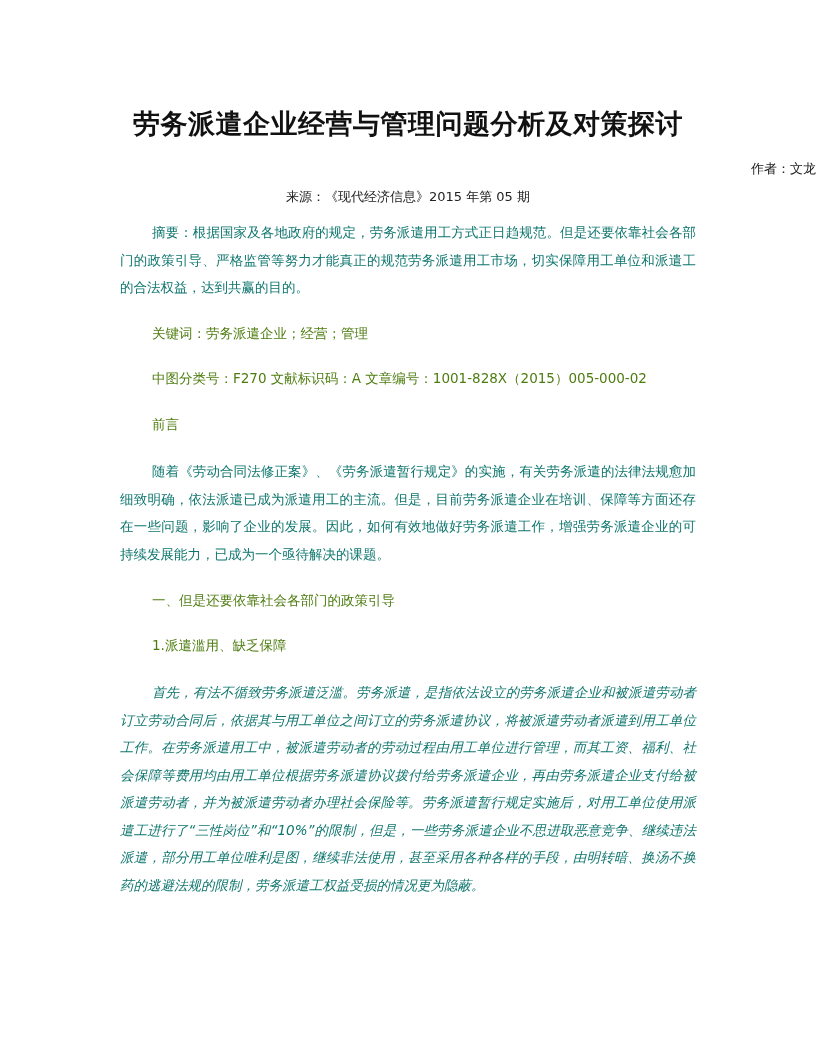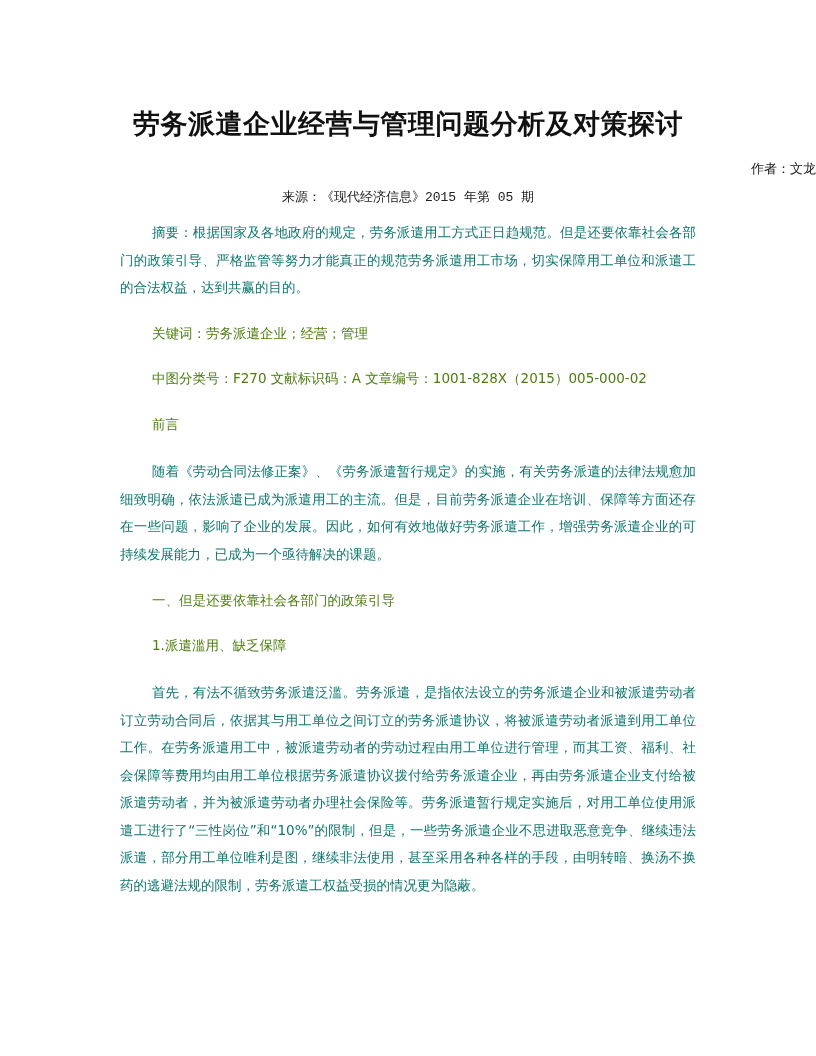--- a/index.html
+++ b/index.html
@@ -12,27 +12,27 @@
             text-align: justify; text-justify: inter-character; color: #0f766e; }
     .indent { text-indent: 32px; }
     .line { position: absolute; left: 152px; font-size: 13.5px; color: #4d7c0f; white-space: nowrap; }
   </style>
 </head>
 <body>
 
 <div>
   <h1 class="title" style="margin:0;">劳务派遣企业经营与管理问题分析及对策探讨</h1>
   <div class="meta" style="top:160px;text-align:right;">作者：文龙</div>
-  <div class="meta" style="top:188px;font-family:Liberation Mono, monospace;">来源：《现代经济信息》2015 年第 05 期</div>
+  <div class="meta" style="top:188px;">来源：《现代经济信息》2015 年第 05 期</div>
 
   <p class="para indent" style="top:219px; margin:0;">摘要：根据国家及各地政府的规定，劳务派遣用工方式正日趋规范。但是还要依靠社会各部门的政策引导、严格监管等努力才能真正的规范劳务派遣用工市场，切实保障用工单位和派遣工的合法权益，达到共赢的目的。</p>
 
   <div class="line" style="top:325px;">关键词：劳务派遣企业；经营；管理</div>
   <div class="line" style="top:370px;">中图分类号：F270 文献标识码：A 文章编号：1001-828X（2015）005-000-02</div>
   <div class="line" style="top:416px;">前言</div>
 
   <p class="para indent" style="top:458px; margin:0;">随着《劳动合同法修正案》、《劳务派遣暂行规定》的实施，有关劳务派遣的法律法规愈加细致明确，依法派遣已成为派遣用工的主流。但是，目前劳务派遣企业在培训、保障等方面还存在一些问题，影响了企业的发展。因此，如何有效地做好劳务派遣工作，增强劳务派遣企业的可持续发展能力，已成为一个亟待解决的课题。</p>
 
   <div class="line" style="top:592px;">一、但是还要依靠社会各部门的政策引导</div>
   <div class="line" style="top:637px;">1.派遣滥用、缺乏保障</div>
 
-  <p class="para indent" style="top:679px; margin:0;">首先，有法不循致劳务派遣泛滥。劳务派遣，是指依法设立的劳务派遣企业和被派遣劳动者订立劳动合同后，依据其与用工单位之间订立的劳务派遣协议，将被派遣劳动者派遣到用工单位工作。在劳务派遣用工中，被派遣劳动者的劳动过程由用工单位进行管理，而其工资、福利、社会保障等费用均由用工单位根据劳务派遣协议拨付给劳务派遣企业，再由劳务派遣企业支付给被派遣劳动者，并为被派遣劳动者办理社会保险等。劳务派遣暂行规定实施后，对用工单位使用派遣工进行了“三性岗位”和“10%”的限制，但是，一些劳务派遣企业不思进取恶意竞争、继续违法派遣，部分用工单位唯利是图，继续非法使用，甚至采用各种各样的手段，由明转暗、换汤不换药的逃避法规的限制，劳务派遣工权益受损的情况更为隐蔽。</p>
+  <p class="para indent" style="top:679px; margin:0;font-style:italic;">首先，有法不循致劳务派遣泛滥。劳务派遣，是指依法设立的劳务派遣企业和被派遣劳动者订立劳动合同后，依据其与用工单位之间订立的劳务派遣协议，将被派遣劳动者派遣到用工单位工作。在劳务派遣用工中，被派遣劳动者的劳动过程由用工单位进行管理，而其工资、福利、社会保障等费用均由用工单位根据劳务派遣协议拨付给劳务派遣企业，再由劳务派遣企业支付给被派遣劳动者，并为被派遣劳动者办理社会保险等。劳务派遣暂行规定实施后，对用工单位使用派遣工进行了“三性岗位”和“10%”的限制，但是，一些劳务派遣企业不思进取恶意竞争、继续违法派遣，部分用工单位唯利是图，继续非法使用，甚至采用各种各样的手段，由明转暗、换汤不换药的逃避法规的限制，劳务派遣工权益受损的情况更为隐蔽。</p>
 </div>
 
 </body></html>

